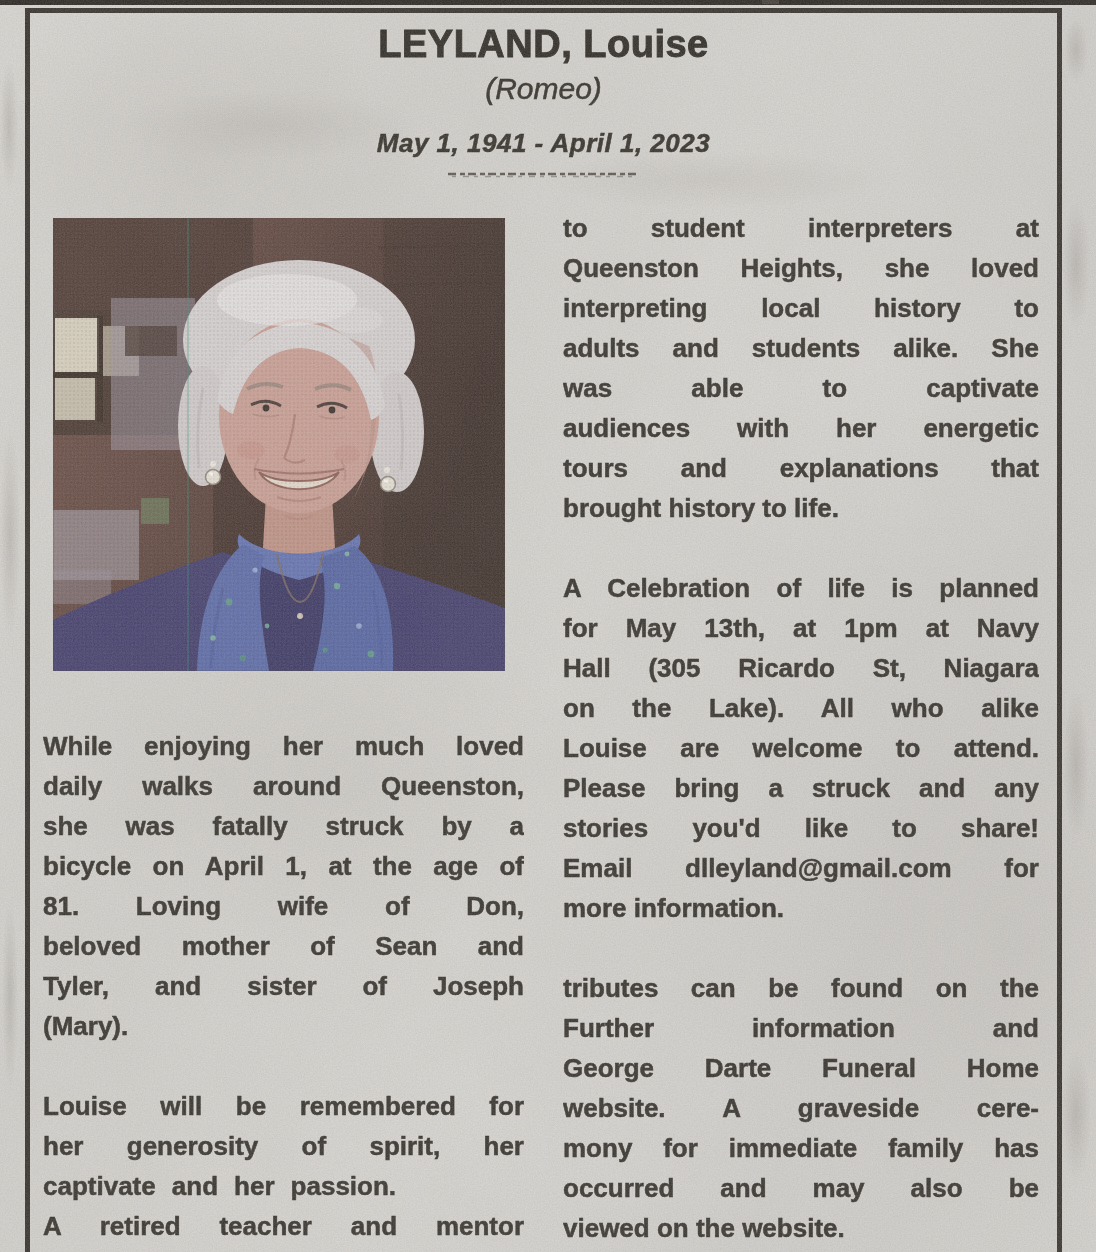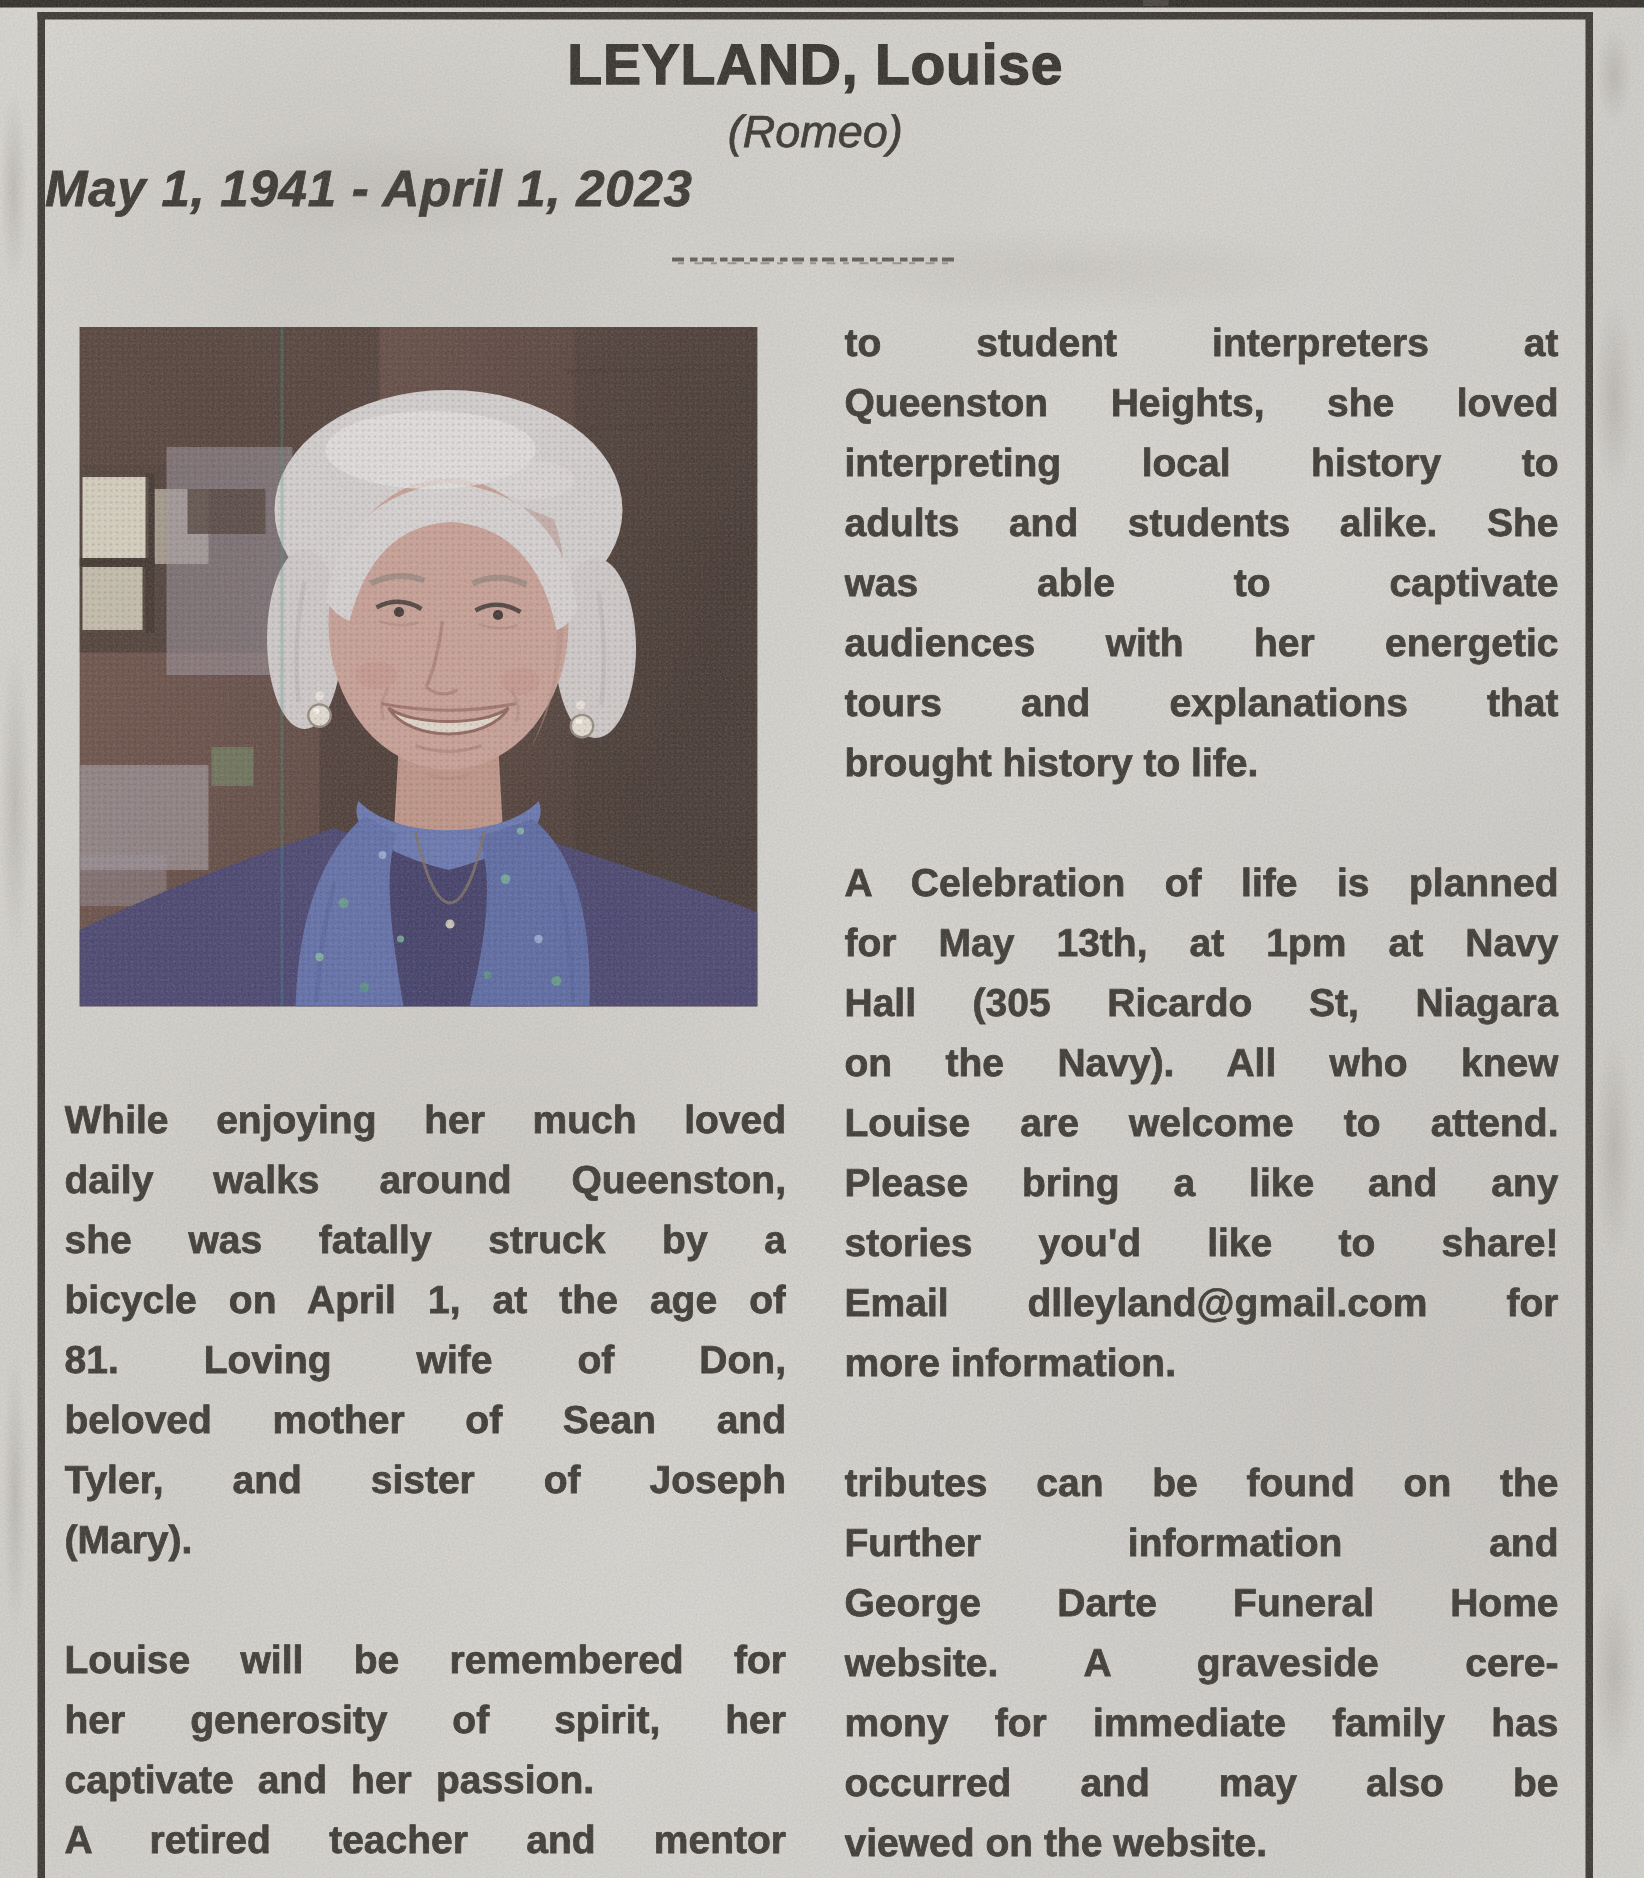--- a/index.html
+++ b/index.html
@@ -27,22 +27,22 @@
     position:absolute;top:10px;left:0;right:0;text-align:center;
     font-size:38px;line-height:42px;font-weight:700;letter-spacing:.5px;
     color:#27231e;-webkit-text-stroke:.9px #27231e;
   }
   .obit-maiden{
     position:absolute;top:58px;left:0;right:0;text-align:center;
     font-size:30px;line-height:36px;font-weight:400;font-style:italic;
     color:#2b2721;-webkit-text-stroke:.5px #2b2721;
   }
   .obit-dates{
-    position:absolute;top:94px;left:0;right:0;text-align:left;
-    font-size:34px;line-height:38px;font-weight:700;font-style:italic;
+    position:absolute;top:111px;left:0;right:0;text-align:center;
+    font-size:26px;line-height:38px;font-weight:700;font-style:italic;
     color:#2b2721;-webkit-text-stroke:.5px #2b2721;letter-spacing:.5px;
   }
   .squiggle{position:absolute;top:152px;left:50%;transform:translateX(-50%);width:192px;height:8px;}
   .photo{position:absolute;left:23px;top:205px;width:452px;height:453px;}
   .photo svg{display:block;}
   .col{position:absolute;}
   .col-left{left:13px;top:713px;width:481px;}
   .col-right{left:533px;top:195px;width:476px;}
   .para{margin:0 0 40px 0;}
   .tline{
@@ -248,23 +248,23 @@
           <div class="tline">adults and students alike. She</div>
           <div class="tline">was able to captivate</div>
           <div class="tline">audiences with her energetic</div>
           <div class="tline">tours and explanations that</div>
           <div class="tline endline">brought history to life.</div>
         </div>
       <div class="para">
           <div class="tline">A Celebration of life is planned</div>
           <div class="tline">for May 13th, at 1pm at Navy</div>
           <div class="tline">Hall (305 Ricardo St, Niagara</div>
-          <div class="tline">on the Navy). All who knew</div>
+          <div class="tline">on the Lake). All who alike</div>
           <div class="tline">Louise are welcome to attend.</div>
-          <div class="tline">Please bring a like and any</div>
+          <div class="tline">Please bring a struck and any</div>
           <div class="tline">stories you'd like to share!</div>
           <div class="tline">Email dlleyland@gmail.com for</div>
           <div class="tline endline">more information.</div>
         </div>
       <div class="para">
           <div class="tline">tributes can be found on the</div>
           <div class="tline">Further information and</div>
           <div class="tline">George Darte Funeral Home</div>
           <div class="tline">website. A graveside cere-</div>
           <div class="tline">mony for immediate family has</div>

